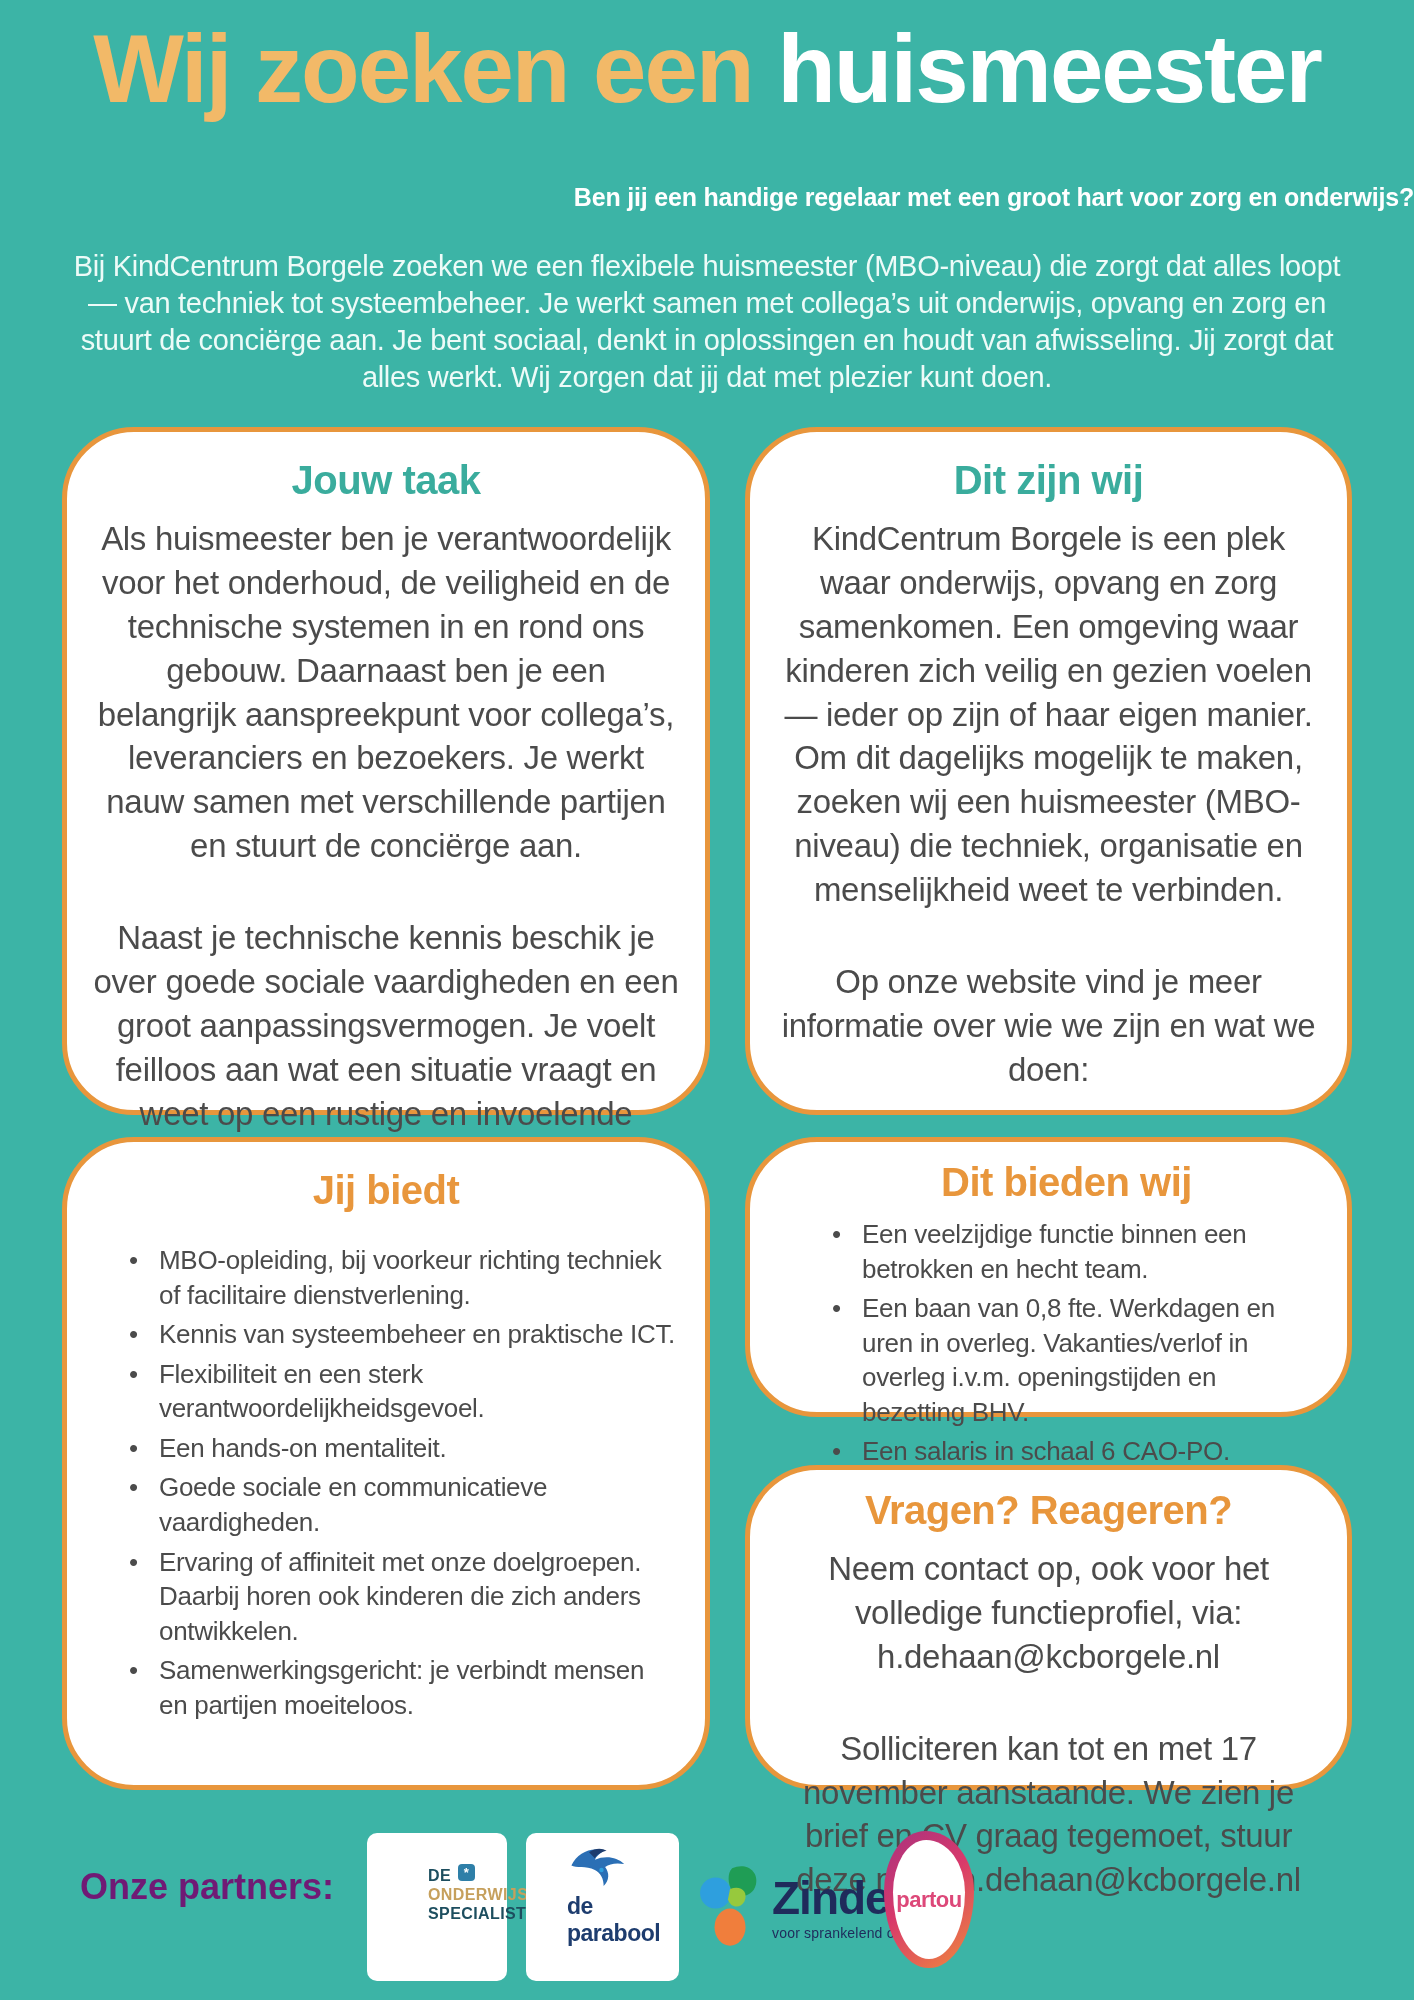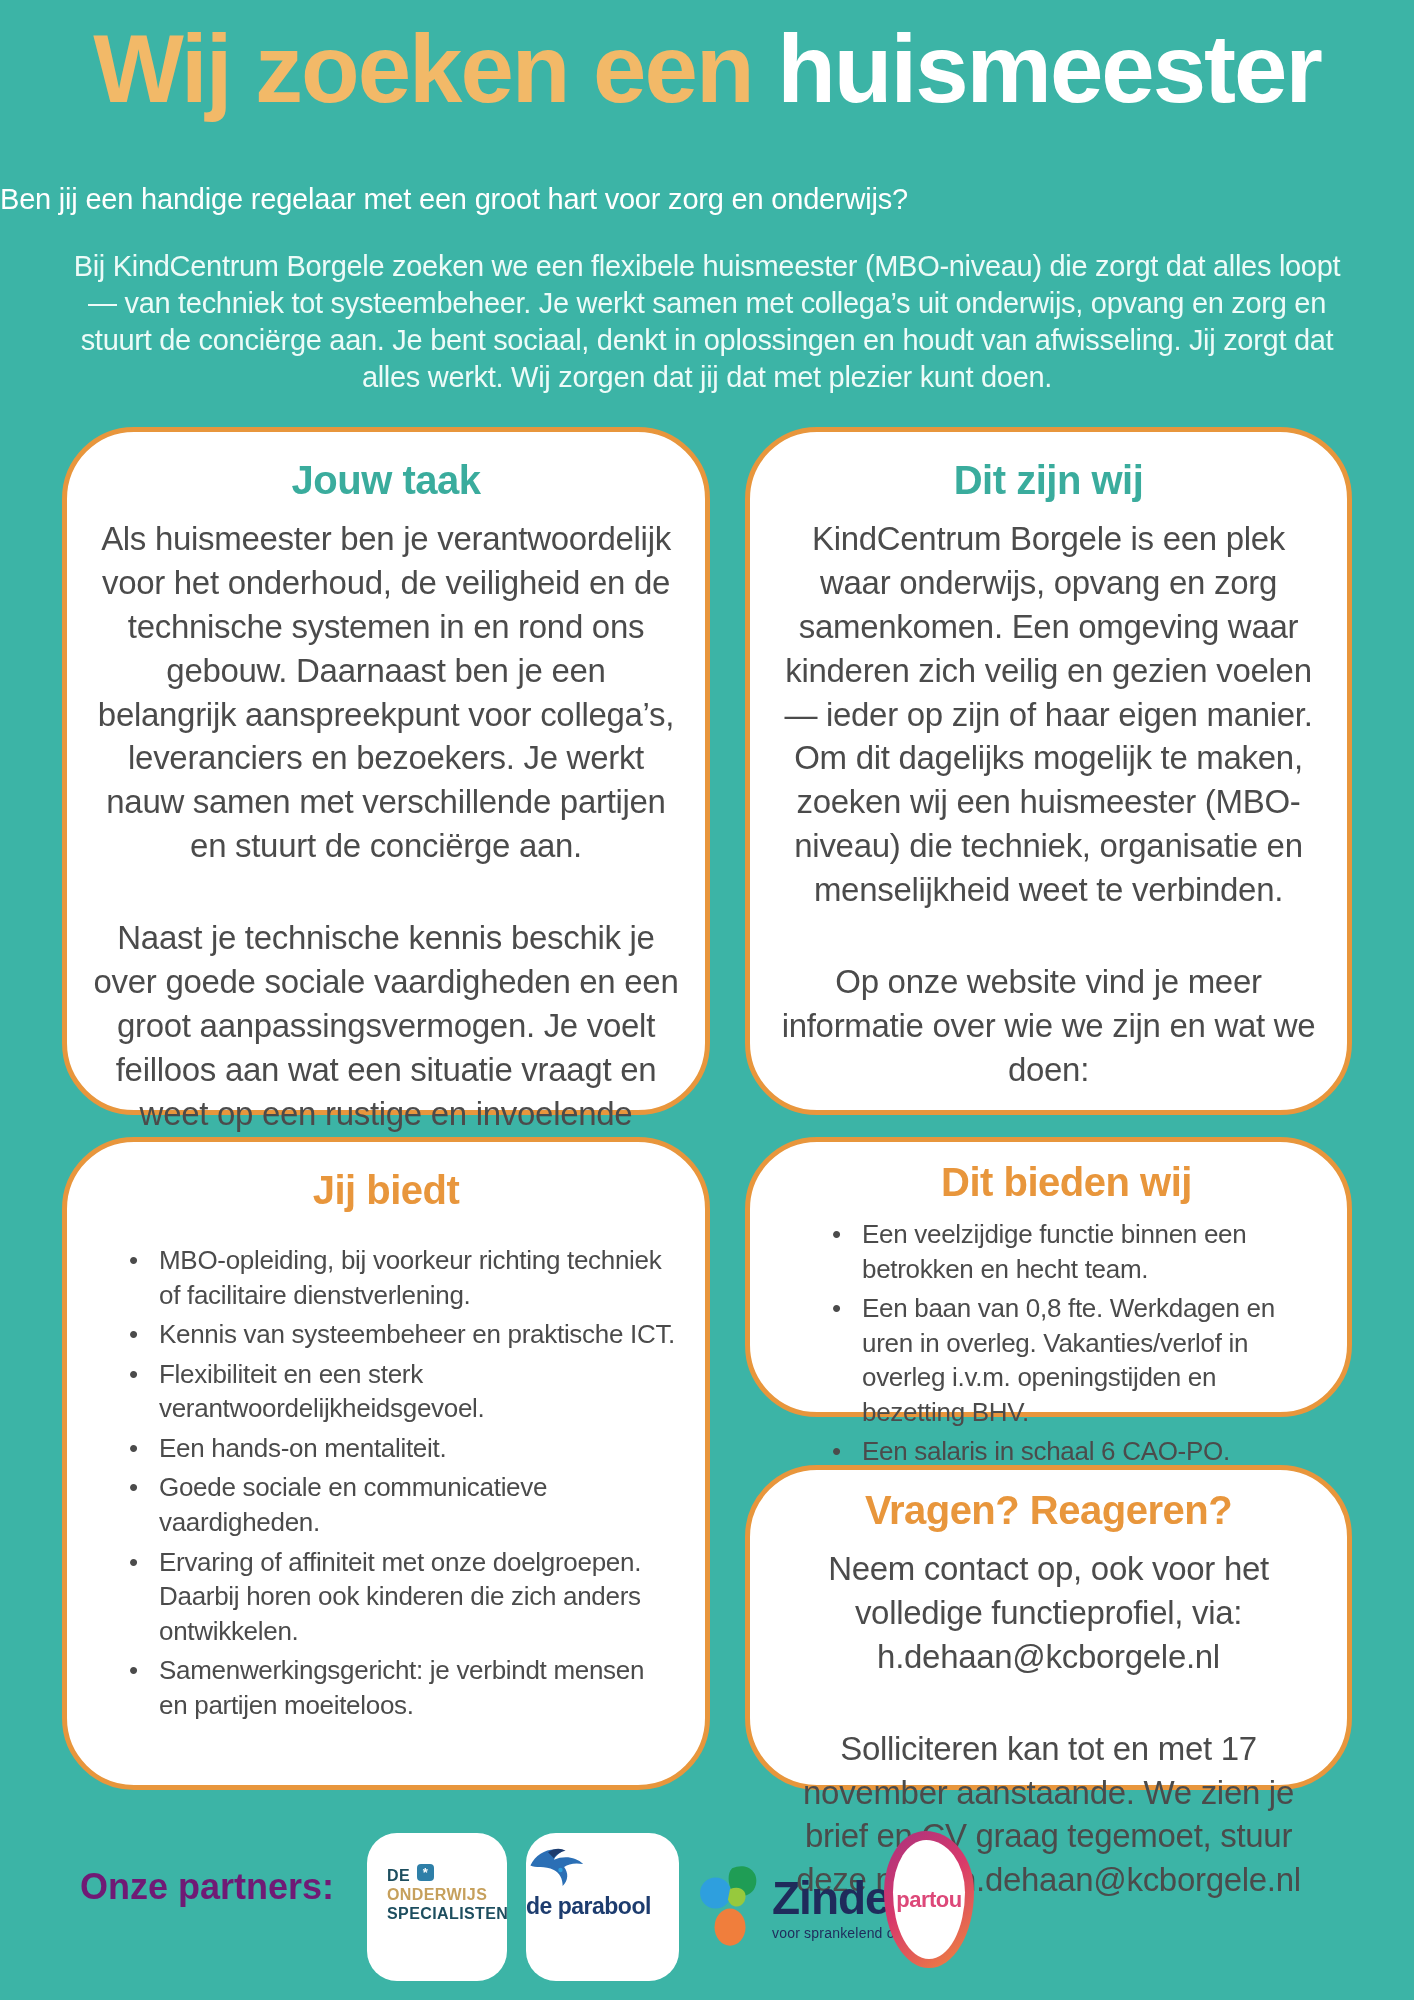--- a/index.html
+++ b/index.html
@@ -13,21 +13,21 @@
   .title {
     position:absolute; top:14px; left:0; width:100%;
     text-align:center; font-size:96px; font-weight:bold;
     letter-spacing:-2px; margin:0; white-space:nowrap;
   }
   .t-orange { color:#F2B968; }
   .t-white  { color:#FFFFFF; }
 
   .subtitle {
     position:absolute; top:183px; left:0; width:100%;
-    text-align:left; font-size:29px; font-weight:normal; color:#FFFFFF;
+    text-align:right; font-size:25px; font-weight:bold; color:#FFFFFF;
     letter-spacing:-0.2px;
   }
   .intro {
     position:absolute; top:248px; left:62px; width:1290px;
     text-align:center; font-size:29px; line-height:1.28; color:#EDFBF8;
     letter-spacing:-0.3px;
   }
 
   
   .card {
@@ -73,22 +73,23 @@
     display:block; color:#2BA79E; font-weight:bold;
     font-size:27px; letter-spacing:2px;
   }
 
   
   .partners-label {
     position:absolute; left:80px; top:1866px;
     font-size:36px; font-weight:bold; color:#701a75;
   }
   .squircle {
-    position:absolute; background:#FFFFFF; border-radius:30px;
+    position:absolute; background:#FFFFFF; border-radius:10px;
     box-sizing:border-box;
+    padding-left:41px;
   }
   #p-onderwijs { left:367px; top:1833px; width:140px; height:148px; }
   .os-logo {
     padding:34px 0 0 20px; text-align:left;
     font-size:16px; font-weight:bold; line-height:1.18; letter-spacing:0.4px;
   }
   .os-dark { color:#1D4E5F; }
   .os-gold { color:#C6A05C; }
   .os-tile {
     display:inline-block; width:17px; height:17px; margin-left:7px;

